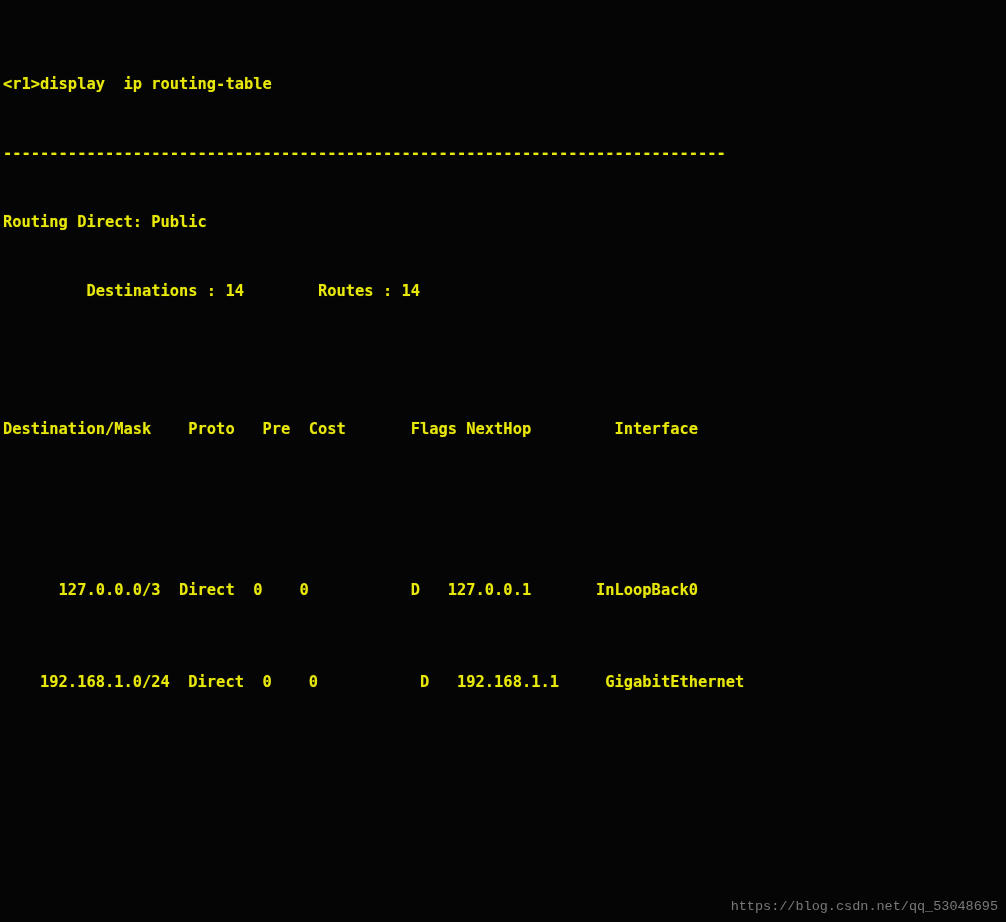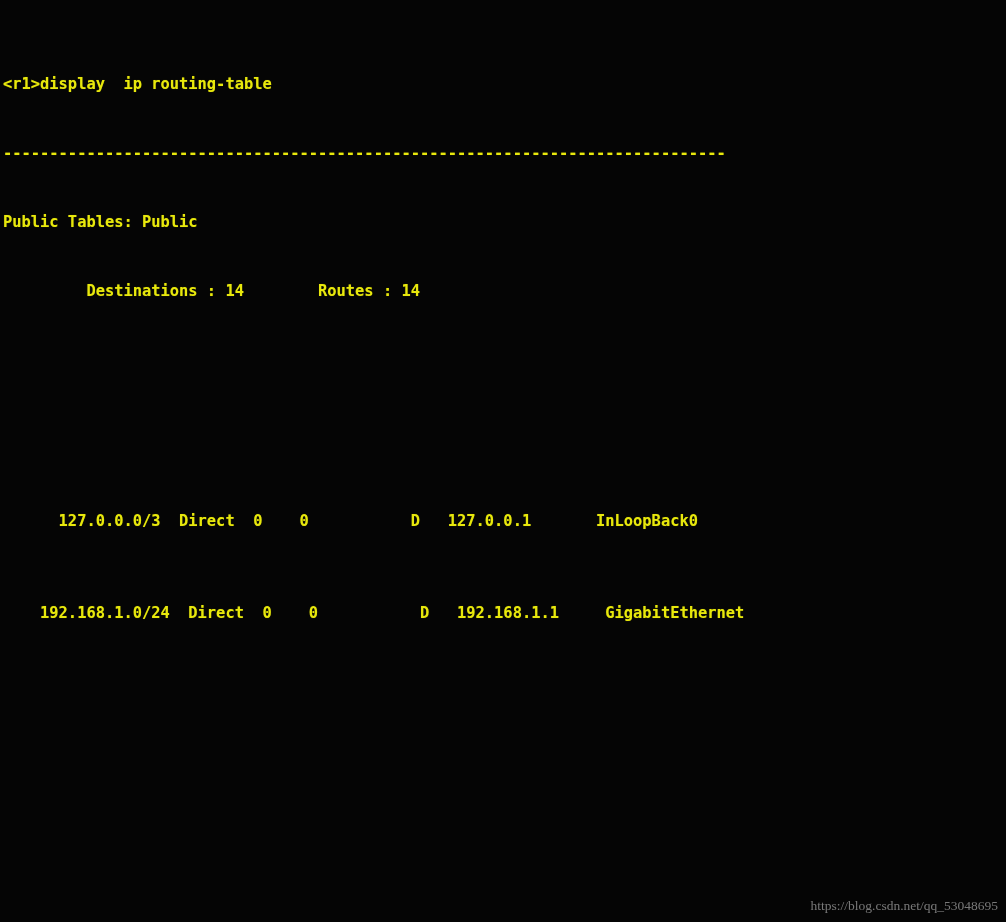--- a/index.html
+++ b/index.html
@@ -47,38 +47,39 @@
   .sep {
     color: #e8e80c;
     letter-spacing: 0;
   }
 
   #watermark {
     position: absolute;
     right: 8px;
     bottom: 8px;
     color: #8d8d8d;
-    font-family: Liberation Serif, serif;
+    font-family: Liberation Mono, monospace;
     font-size: 13.5px;
     font-weight: normal;
     letter-spacing: 0px;
     white-space: pre;
     opacity: 0.85;
   }
 </style>
 </head>
 <body>
 
 <div id="terminal">
 
   <span class="line">&lt;r1&gt;display  ip routing-table</span>
   <span class="line sep">------------------------------------------------------------------------------</span>
-  <span class="line">Public Tables: Public</span>
+  <span class="line">Routing Direct: Public</span>
   <span class="line">         Destinations : 14        Routes : 14</span>
   <span class="line blank"> </span>
+  <span class="line">Destination/Mask    Proto   Pre  Cost       Flags NextHop         Interface</span>
   <span class="line blank"> </span>
 
   <span class="line">      127.0.0.0/3  Direct  0    0           D   127.0.0.1       InLoopBack0</span>
 
   <span class="line">    192.168.1.0/24  Direct  0    0           D   192.168.1.1     GigabitEthernet</span>
 
   
   
 
   

